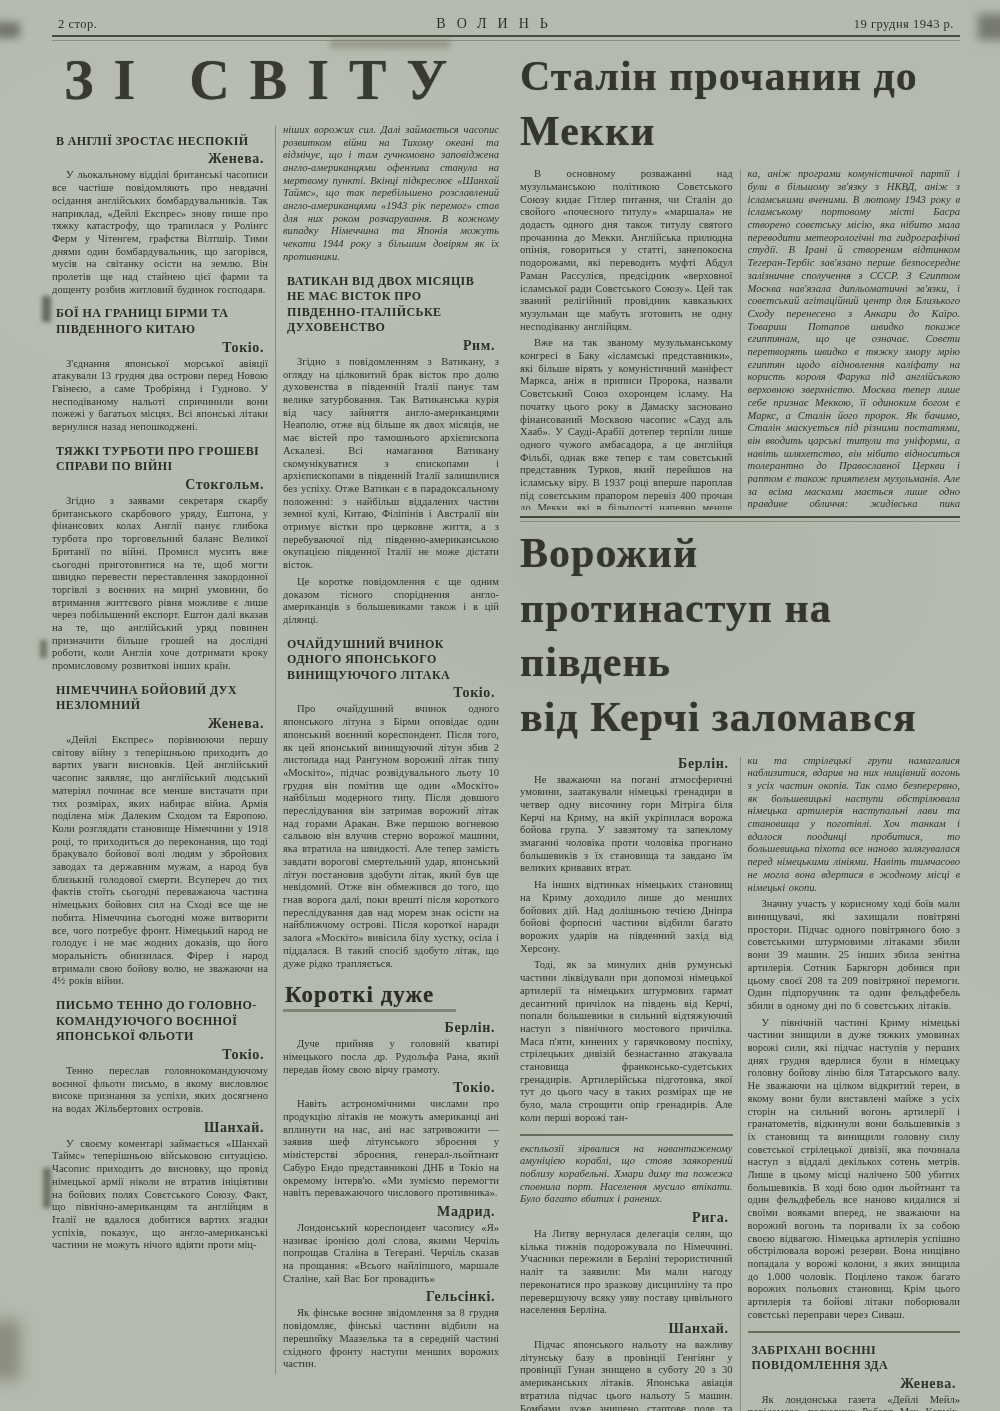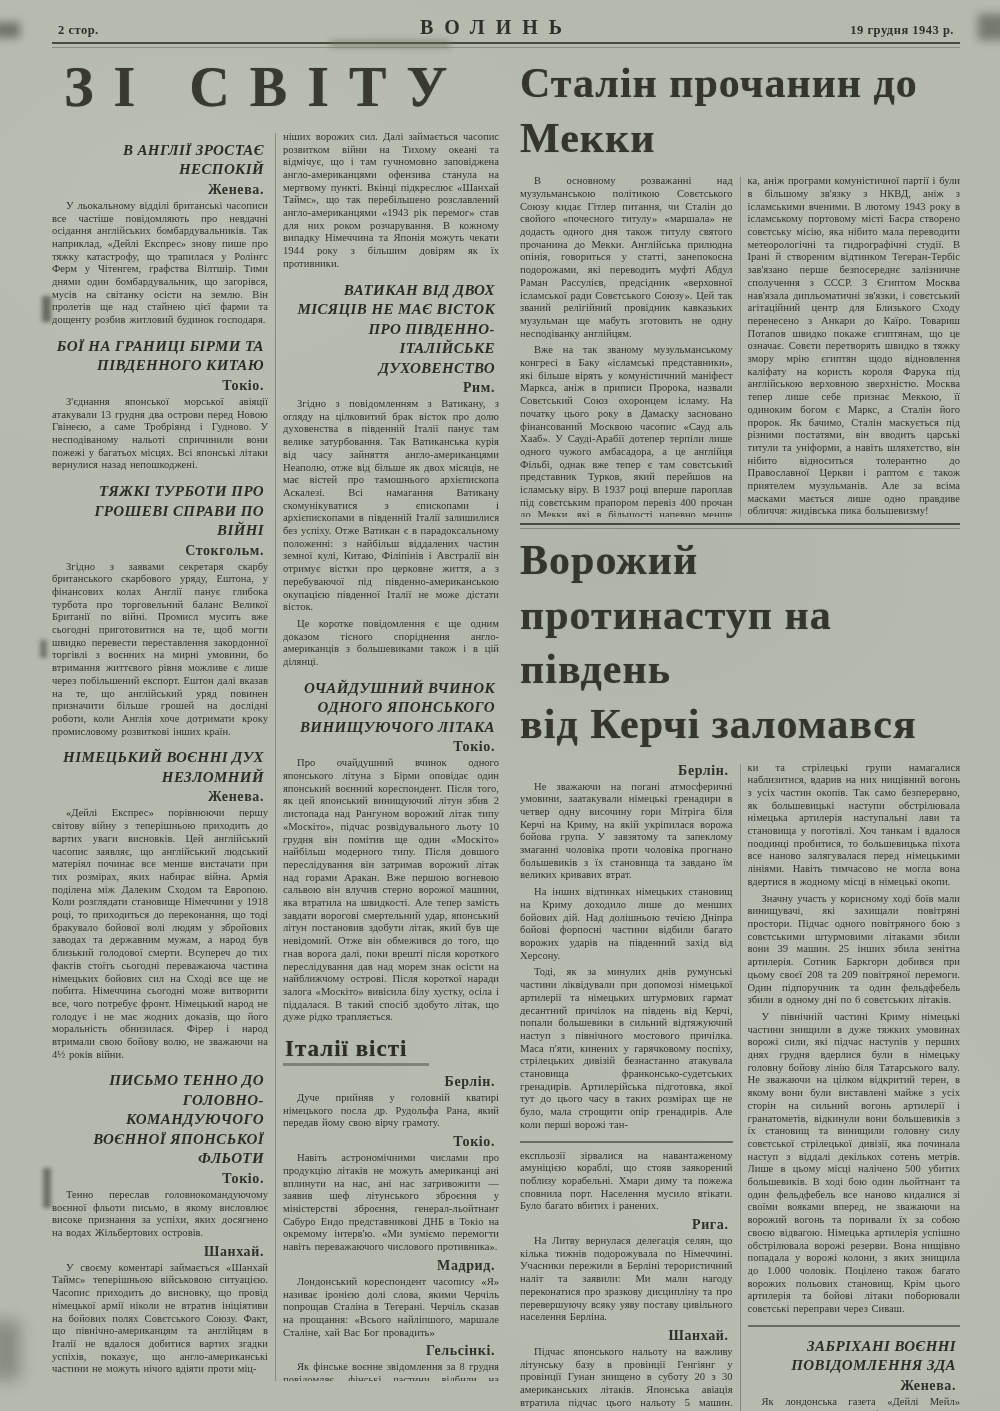--- a/index.html
+++ b/index.html
@@ -13,22 +13,22 @@
     background:
       radial-gradient(ellipse 700px 500px at 20% 15%, rgba(255,255,255,0.07), transparent 60%),
       radial-gradient(ellipse 800px 600px at 80% 80%, rgba(255,255,255,0.06), transparent 60%),
       radial-gradient(ellipse 500px 300px at 60% 40%, rgba(90,95,80,0.06), transparent 70%),
       #b5baae;
     color:#30322a;
   }
   .content{position:absolute;left:52px;right:40px;top:16px;}
   
   .masthead-row{display:flex;align-items:baseline;justify-content:space-between;
-    font-size:12.5px;font-weight:bold;letter-spacing:.5px;padding:0 6px 3px 6px;color:#2e3028;}
-  .masthead-title{letter-spacing:11px;font-size:20px;margin-left:44px;}
+    font-size:12.5px;font-weight:normal;letter-spacing:.5px;padding:0 6px 3px 6px;color:#2e3028;}
+  .masthead-title{letter-spacing:11px;font-size:14px;margin-left:44px;}
   .rule-double{height:3px;border-top:2px solid #474a3c;border-bottom:1px solid #51544472;margin-bottom:4px;}
   
   .page-cols{display:flex;margin-top:4px;}
   .half-left{width:448px;flex:0 0 448px;}
   .half-right{flex:1 1 auto;min-width:0;padding-left:10px;}
   .v-divider{width:1px;background:linear-gradient(#565949,#565949);opacity:.55;margin:4px 4px 0 6px;}
   .twocol{display:flex;}
   .col{overflow:hidden;}
   .half-left .col{width:216px;flex:0 0 216px;}
   .half-left .twocol{height:1250px;}
@@ -39,26 +39,26 @@
     font-size:56px;font-weight:bold;text-align:left;letter-spacing:20px;
     color:#383a2f;text-shadow:0 0 1px rgba(56,58,47,.65);
     margin:6px 0 14px 12px;line-height:1.05;
   }
   .big-head{
     font-size:42px;font-weight:bold;text-align:left;color:#34362c;
     text-shadow:0 0 1px rgba(52,54,44,.6);letter-spacing:1px;
     margin:4px 0 10px 0;line-height:1.3;
   }
   .big-head .line{display:block;}
-  .article-head{font-size:15px;font-weight:bold;text-align:right;line-height:1.3;
-    letter-spacing:.4px;margin:10px 4px 2px 4px;color:#2c2e24;font-style:italic;}
+  .article-head{font-size:12px;font-weight:bold;text-align:left;line-height:1.3;
+    letter-spacing:.4px;margin:10px 4px 2px 4px;color:#2c2e24;}
   .byline{text-align:right;font-weight:bold;font-size:14px;margin:1px 4px 2px 0;letter-spacing:.6px;}
   .para{font-size:10.6px;line-height:1.2;text-align:justify;margin:0 0 4px 0;text-indent:14px;
     word-spacing:1px;}
-  .para.cont{text-indent:0;}
+  .para.cont{text-indent:0;font-style:italic;}
   .section-head{font-size:23px;font-weight:bold;letter-spacing:1px;color:#2c2e24;
     border-bottom:3px solid #40433576;width:fit-content;padding:0 22px 1px 2px;
     margin:12px 0 8px 0;text-shadow:0 0 1px rgba(44,46,36,.55);}
   .hrule{border-top:2px solid #4f523f;opacity:.75;margin:9px 0 7px 0;}
   .stalin-cols{height:342px;}
   .kerch-cols{height:780px;}
   .sep-after-stalin{margin:6px 0 2px 0;}
   
   .stain{position:absolute;pointer-events:none;}
   .s1{left:-6px;top:22px;width:26px;height:16px;background:#3a3d31;filter:blur(4px);opacity:.55;}
@@ -90,40 +90,40 @@
           <div class="col">
               <div class="article-head">В АНГЛІЇ ЗРОСТАЄ НЕСПОКІЙ</div>
               <div class="byline">Женева.</div>
               <p class="para">У льокальному відділі британські часописи все частіше повідомляють про невдачні осідання англійських бомбардувальників. Так наприклад, «Дейлі Експрес» знову пише про тяжку катастрофу, що трапилася у Ролінгс Ферм у Чітенгем, графства Вілтшір. Тими днями один бомбардувальник, що загорівся, мусів на світанку осісти на землю. Він пролетів ще над стайнею цієї фарми та дощенту розбив житловий будинок господаря.</p>
               <div class="article-head">БОЇ НА ГРАНИЦІ БІРМИ ТА ПІВДЕННОГО КИТАЮ</div>
               <div class="byline">Токіо.</div>
               <p class="para">З'єднання японської морської авіяції атакували 13 грудня два острови перед Новою Гвінеєю, а саме Тробріянд і Гудново. У несподіваному нальоті спричинили вони пожежі у багатьох місцях. Всі японські літаки вернулися назад непошкоджені.</p>
               <div class="article-head">ТЯЖКІ ТУРБОТИ ПРО ГРОШЕВІ СПРАВИ ПО ВІЙНІ</div>
               <div class="byline">Стокгольм.</div>
               <p class="para">Згідно з заявами секретаря скарбу британського скарбового уряду, Ештона, у фінансових колах Англії панує глибока турбота про торговельний баланс Великої Британії по війні. Промисл мусить вже сьогодні приготовитися на те, щоб могти швидко перевести переставлення закордонної торгівлі з воєнних на мирні умовини, бо втримання життєвого рівня можливе є лише через побільшений експорт. Ештон далі вказав на те, що англійський уряд повинен призначити більше грошей на дослідні роботи, коли Англія хоче дотримати кроку промисловому розвиткові інших країн.</p>
-              <div class="article-head">НІМЕЦЬКИЙ ВОЄННІ ДУХ НЕЗЛОМНИЙ</div>
+              <div class="article-head">НІМЕЧЧИНА БОЙОВИЙ ДУХ НЕЗЛОМНИЙ</div>
               <div class="byline">Женева.</div>
               <p class="para">«Дейлі Експрес» порівнюючи першу світову війну з теперішньою приходить до вартих уваги висновків. Цей англійський часопис заявляє, що англійський людський матеріял починає все менше вистачати при тих розмірах, яких набирає війна. Армія поділена між Далеким Сходом та Европою. Коли розглядати становище Німеччини у 1918 році, то приходиться до переконання, що тоді бракувало бойової волі людям у збройових заводах та державним мужам, а народ був близький голодової смерти. Всупереч до тих фактів стоїть сьогодні переважаюча частина німецьких бойових сил на Сході все ще не побита. Німеччина сьогодні може витворити все, чого потребує фронт. Німецький народ не голодує і не має жодних доказів, що його моральність обнизилася. Фірер і народ втримали свою бойову волю, не зважаючи на 4½ років війни.</p>
               <div class="article-head">ПИСЬМО ТЕННО ДО ГОЛОВНО-КОМАНДУЮЧОГО ВОЄННОЇ ЯПОНСЬКОЇ ФЛЬОТИ</div>
               <div class="byline">Токіо.</div>
               <p class="para">Тенно переслав головнокомандуючому воєнної фльоти письмо, в якому висловлює високе признання за успіхи, яких досягнено на водах Жільбертових островів.</p>
               <div class="byline">Шанхай.</div>
               <p class="para">У своєму коментарі займається «Шанхай Таймс» теперішньою військовою ситуацією. Часопис приходить до висновку, що провід німецької армії ніколи не втратив ініціятиви на бойових полях Совєтського Союзу. Факт, що північно-американцям та англійцям в Італії не вдалося добитися вартих згадки успіхів, показує, що англо-американські частини не можуть нічого вдіяти проти міц-</p>
             </div>
           <div class="colsep"></div>
           <div class="col">
               <p class="para cont">ніших ворожих сил. Далі займається часопис розвитком війни на Тихому океані та відмічує, що і там гучномовно заповіджена англо-американцями офензива станула на мертвому пункті. Вкінці підкреслює «Шанхай Таймс», що так перебільшено розславлений англо-американцями «1943 рік перемог» став для них роком розчарування. В кожному випадку Німеччина та Японія можуть чекати 1944 року з більшим довірям як їх противники.</p>
               <div class="article-head">ВАТИКАН ВІД ДВОХ МІСЯЦІВ НЕ МАЄ ВІСТОК ПРО ПІВДЕННО-ІТАЛІЙСЬКЕ ДУХОВЕНСТВО</div>
               <div class="byline">Рим.</div>
               <p class="para">Згідно з повідомленням з Ватикану, з огляду на цілковитий брак вісток про долю духовенства в південній Італії панує там велике затурбовання. Так Ватиканська курія від часу зайняття англо-американцями Неаполю, отже від більше як двох місяців, не має вістей про тамошнього архієпископа Аскалезі. Всі намагання Ватикану скомунікуватися з єпископами і архієпископами в південній Італії залишилися без успіху. Отже Ватикан є в парадоксальному положенні: з найбільш віддалених частин земної кулі, Китаю, Філіпінів і Австралії він отримує вістки про церковне життя, а з перебуваючої під південно-американською окупацією південної Італії не може дістати вісток.</p>
               <p class="para">Це коротке повідомлення є ще одним доказом тісного споріднення англо-американців з большевиками також і в цій ділянці.</p>
               <div class="article-head">ОЧАЙДУШНИЙ ВЧИНОК ОДНОГО ЯПОНСЬКОГО ВИНИЩУЮЧОГО ЛІТАКА</div>
               <div class="byline">Токіо.</div>
               <p class="para">Про очайдушний вчинок одного японського літуна з Бірми оповідає один японський воєнний кореспондент. Після того, як цей японський винищуючий літун збив 2 листопада над Рангуном ворожий літак типу «Москіто», підчас розвідувального льоту 10 грудня він помітив ще один «Москіто» найбільш модерного типу. Після довшого переслідування він затримав ворожий літак над горами Аракан. Вже першою вогневою сальвою він влучив стерно ворожої машини, яка втратила на швидкості. Але тепер замість завдати ворогові смертельний удар, японський літун постановив здобути літак, який був ще невідомий. Отже він обмежився до того, що гнав ворога далі, поки врешті після короткого переслідування дав над морем знак осісти на найближчому острові. Після короткої наради залога «Москіто» вивісила білу хустку, осіла і піддалася. В такий спосіб здобуто літак, що дуже рідко трапляється.</p>
-              <div class="section-head">Італії вісті</div>
+              <div class="section-head">Короткі дуже</div>
               <div class="byline">Берлін.</div>
               <p class="para">Дуче прийняв у головній кватирі німецького посла др. Рудольфа Рана, який передав йому свою вірчу грамоту.</p>
               <div class="byline">Токіо.</div>
               <p class="para">Навіть астрономічними числами про продукцію літаків не можуть американці ані вплинути на нас, ані нас затривожити — заявив шеф літунського зброєння у міністерстві зброєння, генерал-льойтнант Сабуро Ендо представникові ДНБ в Токіо на окремому інтерв'ю. «Ми зуміємо перемогти навіть переважаючого числового противника».</p>
               <div class="byline">Мадрид.</div>
               <p class="para">Лондонський кореспондент часопису «Я» називає іронією долі слова, якими Черчіль попрощав Сталіна в Тегерані. Черчіль сказав на прощання: «Всього найліпшого, маршале Сталіне, хай Вас Бог провадить»</p>
               <div class="byline">Гельсінкі.</div>
               <p class="para">Як фінське воєнне звідомлення за 8 грудня повідомляє, фінські частини відбили на перешийку Маазелька та в середній частині східного фронту наступи менших ворожих частин.</p>
               <div class="byline">Стокгольм.</div>
               <p class="para">Ройтер повідомляє у дуже туманній формі про тяжку катастрофу у порті Лервік. Все вказує на те, що</p>

